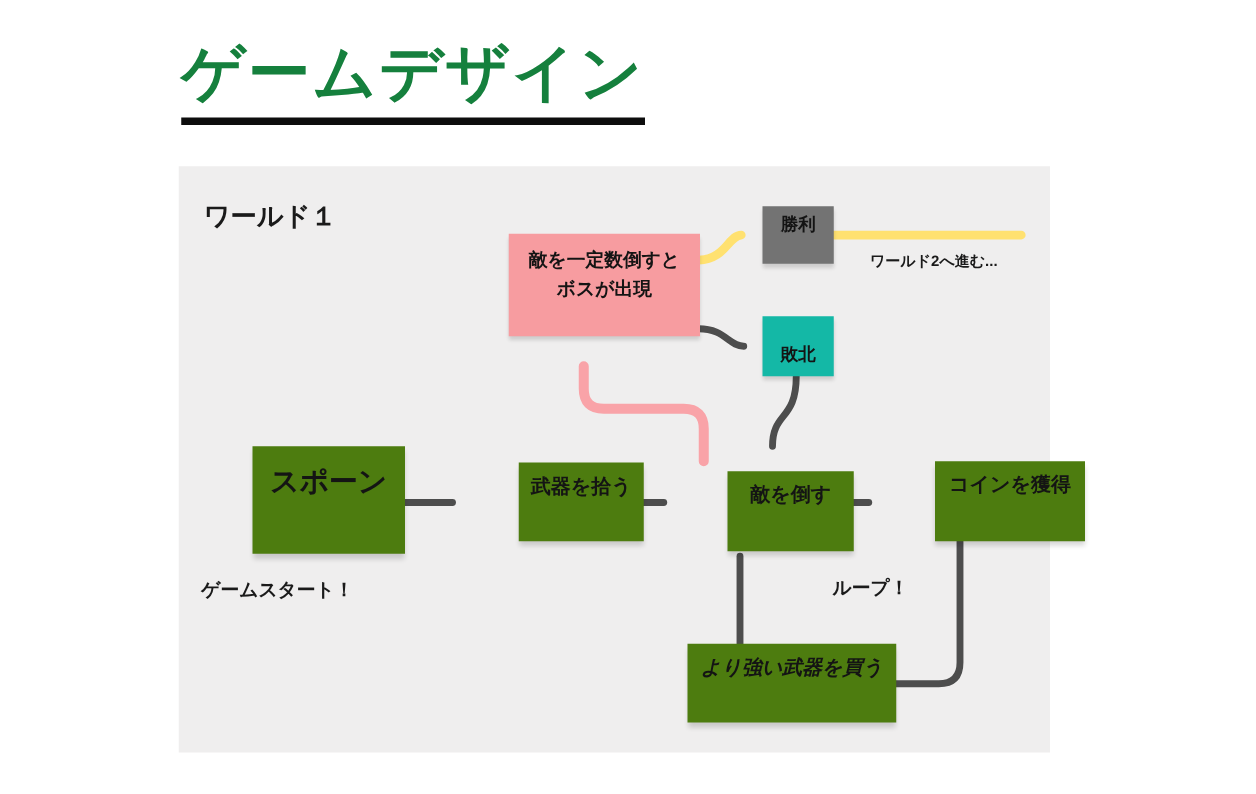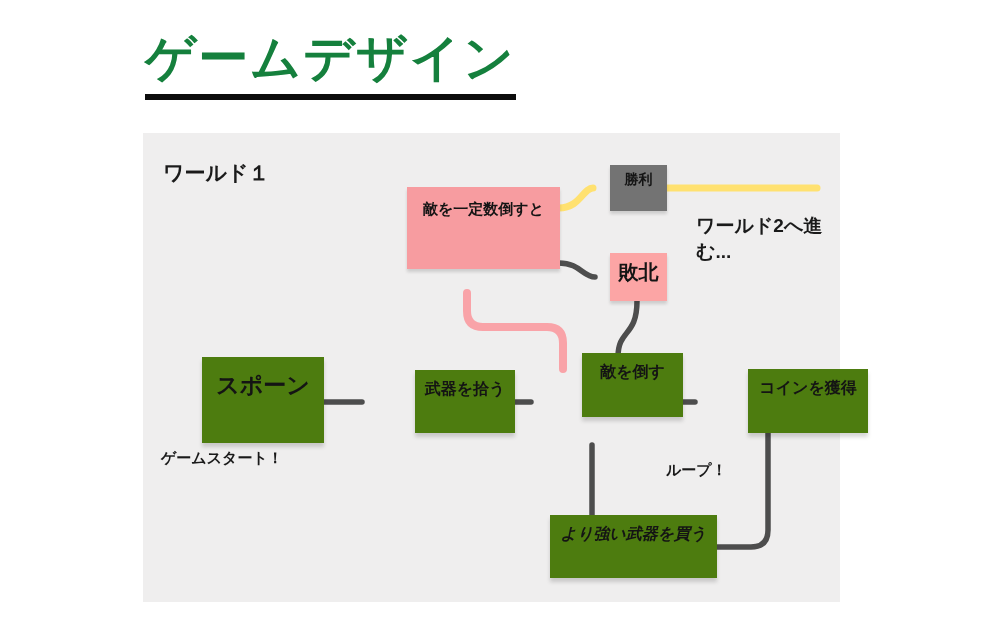--- a/index.html
+++ b/index.html
@@ -31,32 +31,32 @@
   .sticky{background:#4d7c0f;margin-left:40px;}
   .note-boss{
     left:264px;top:54px;width:153px;height:82px;background:#f79ca0;
     font-size:15px;line-height:1.55;padding-top:10px;box-shadow:0 3px 3px rgba(0,0,0,0.14);
   }
   .note-win{
     left:467px;top:32px;width:57px;height:46px;background:#737373;
     font-size:14px;padding-top:6px;box-shadow:0 3px 3px rgba(0,0,0,0.14);
   }
   .note-lose{
-    left:467px;top:120px;width:57px;height:48px;background:#fca5a5;
-    font-size:20px;padding-top:6px;box-shadow:0 3px 3px rgba(0,0,0,0.14);
+    left:467px;top:120px;width:57px;height:48px;background:#14b8a6;
+    font-size:14px;padding-top:22px;box-shadow:0 3px 3px rgba(0,0,0,0.14);
   }
   .note-spawn{left:19px;top:224px;width:122px;height:86px;font-size:23px;padding-top:13px;}
   .note-pickup{left:232px;top:237px;width:100px;height:63px;font-size:16px;padding-top:9px;}
-  .note-defeat{left:399px;top:220px;width:101px;height:64px;font-size:16px;padding-top:9px;}
+  .note-defeat{left:399px;top:244px;width:101px;height:64px;font-size:16px;padding-top:9px;}
   .note-coins{left:565px;top:236px;width:120px;height:64px;font-size:16px;padding-top:9px;}
   .note-buy{left:367px;top:382px;width:167px;height:63px;font-size:16px;padding-top:9px;font-style:italic;}
   .free-label{position:absolute;font-weight:800;color:#1a1a1a;font-size:15px;}
-  .lbl-start{left:18px;top:316px;}
+  .lbl-start{left:18px;top:330px;}
   .lbl-loop{left:507px;top:328px;margin-left:16px;}
-  .lbl-next{left:553px;top:80px;font-size:19px;}
+  .lbl-next{left:553px;top:68px;font-size:12px;}
 </style>
 </head>
 <body>
 
 <h1 class="title">ゲームデザイン</h1>
 
 <div class="board">
 
   <div class="world-label">ワールド１</div>
 
@@ -79,20 +79,21 @@
     <path class="dark" d="M 416,130 C 437,130 440,144 452,144" marker-end="url(#ah-dark)"></path>
     <path class="dark" d="M 625,300 L 625,397 Q 625,414 608,414 L 547,414" marker-end="url(#ah-dark)"></path>
     <path class="dark" d="M 449,382 L 449,312" marker-end="url(#ah-dark)"></path>
     <path class="pink" d="M 420,236 L 420,210 Q 420,194 404,194 L 340,194 Q 324,194 324,178 L 324,160" marker-end="url(#ah-pink)"></path>
     <path class="yellow" d="M 416,75 C 437,75 440,55 450,55" marker-end="url(#ah-yellow)"></path>
     <path class="yellow" d="M 524,55 H 674" marker-end="url(#ah-yellow)"></path>
   </svg>
 
   <div class="note note-boss">
     <div>敵を一定数倒すと</div>
+    <div>ボスが出現</div>
   </div>
 
   <div class="note note-win">
     <div>勝利</div>
   </div>
 
   <div class="note note-lose">
     <div>敗北</div>
   </div>
 

